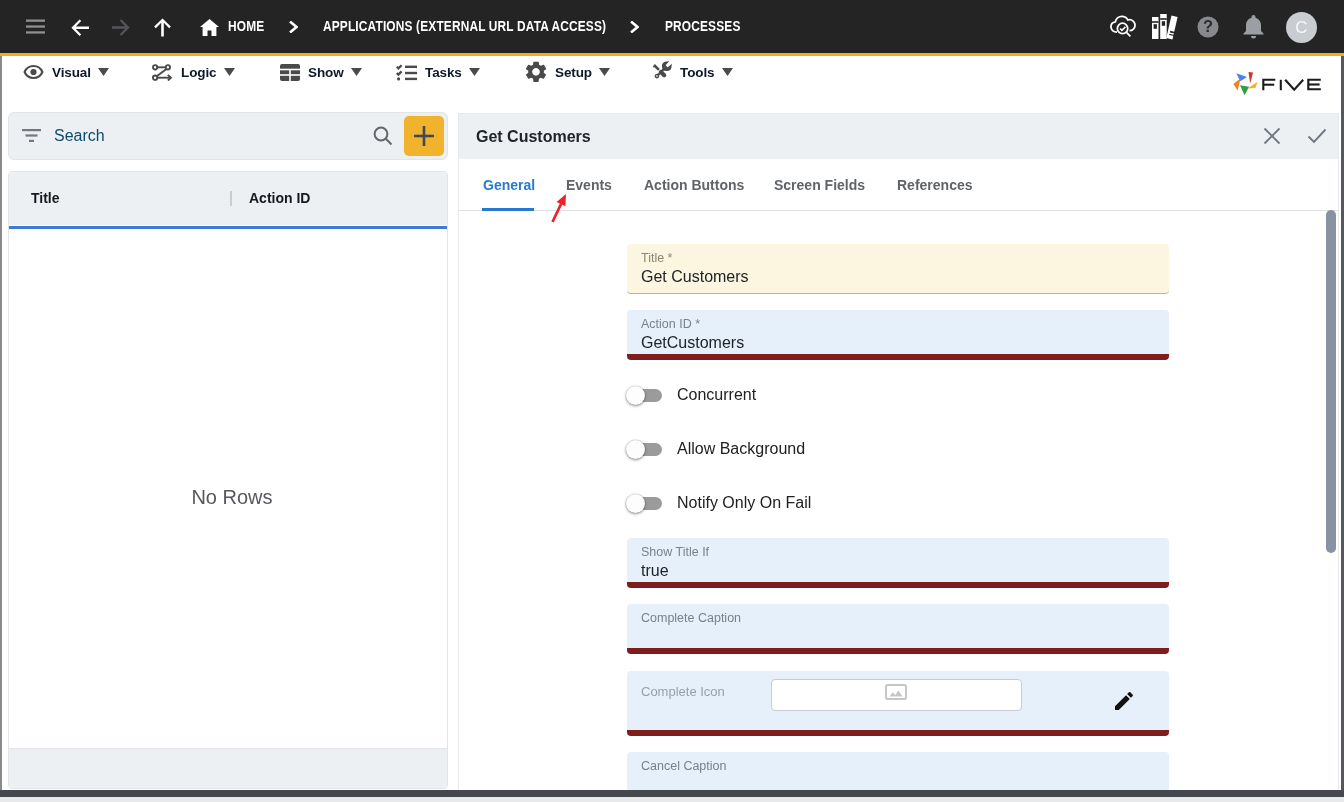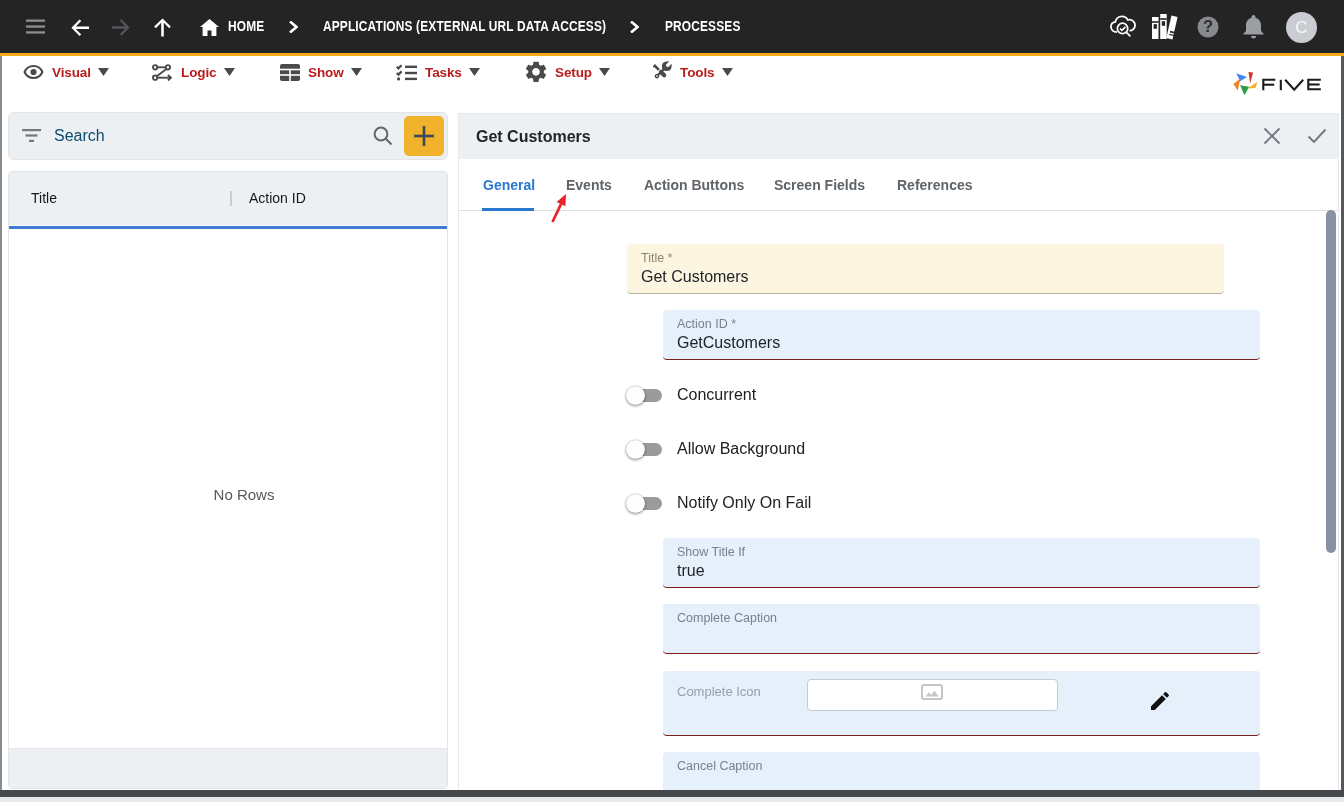--- a/index.html
+++ b/index.html
@@ -7,47 +7,47 @@
   body { font-family:"Liberation Sans", sans-serif; position:relative; background:#fff; }
   .abs { position:absolute; }
 
   
   #topbar { left:0; top:0; width:1344px; height:53px; background:#242424; }
   #amber  { left:0; top:53px; width:1344px; height:3px; background:#F7AD1A; }
   .crumb { position:absolute; top:0; height:53px; line-height:53px; color:#fff; font-size:14.5px; font-weight:bold; letter-spacing:.2px; transform:scaleX(0.82); transform-origin:left center; white-space:nowrap; }
 
   
   #menubar { left:0; top:56px; width:1344px; height:46px; background:#fff; }
-  .menu { position:absolute; top:60px; height:24px; display:flex; align-items:center; color:#b91c1c; font-size:13.5px; font-weight:bold; letter-spacing:-0.1px; }
+  .menu { position:absolute; top:60px; height:24px; display:flex; align-items:center; color:#0f172a; font-size:13.5px; font-weight:bold; letter-spacing:-0.1px; }
   .menu svg { margin-right:8px; }
   .menu .dd { margin-left:7px; }
 
   
   #searchcard { left:8px; top:112px; width:440px; height:48px; background:#EDF0F2; border:1px solid #E2E5E8; border-radius:6px; }
   #searchtxt { left:54px; top:112px; height:48px; line-height:48px; color:#0c4a6e; font-size:16px; }
   #plusbtn { left:404px; top:116px; width:40px; height:40px; background:#F2B32C; border-radius:5px; }
 
   #tablecard { left:8px; top:171px; width:440px; height:618px; background:#fff; border:1px solid #E2E5E8; border-radius:4px; overflow:hidden; }
   #thead { left:0; top:0; width:438px; height:53px; background:#EDF0F2; }
-  #thead .h { position:absolute; top:0; height:53px; line-height:53px; font-size:14px; font-weight:normal; color:#15181D; }
+  #thead .h { position:absolute; top:0; height:53px; line-height:53px; font-size:14px; font-weight:bold; color:#15181D; }
   #bluerule { left:0; top:54px; width:438px; height:3px; background:#3F7BD5; }
-  #norows { left:16px; top:314px; width:438px; text-align:center; font-size:15px; color:#55585C; }
+  #norows { left:4px; top:314px; width:438px; text-align:center; font-size:20px; color:#55585C; }
   #tfoot { left:0; bottom:0; width:438px; height:40px; background:#EDF0F2; border-top:1px solid #E4E6E9; }
 
   
   #panel { left:458px; top:113px; width:881px; height:677px; background:#fff; border:1px solid #E6E8EA; border-bottom:none; }
   #phead { left:0; top:0; width:879px; height:45px; background:#EDF0F2; }
   #ptitle { left:17px; top:0; height:45px; line-height:45px; font-size:16px; font-weight:bold; color:#20242B; }
   #tabsrow { left:0; top:45px; width:879px; height:52px; background:#fff; border-bottom:1px solid #DEE1E4; }
   .tab { position:absolute; top:0; height:52px; line-height:52px; font-size:14px; font-weight:bold; color:#5F6469; }
   #tabline { left:23px; top:49px; width:52px; height:3px; background:#2878D0; }
 
   
-  .field { position:absolute; left:168px; width:597px; border-radius:4px; }
-  .f-blue { background:#E5F0FA; border-bottom:1px solid #7f1d1d;margin-left:36px; }
+  .field { position:absolute; left:168px; width:542px; border-radius:4px; }
+  .f-blue { background:#E5F0FA; border-bottom:6px solid #7f1d1d; }
   .f-cream { background:#FCF5E0; border-bottom:1px solid #BCB49A; }
   .flabel { position:absolute; left:14px; top:7px; font-size:12.5px; color:#75828F; }
   .fvalue { position:absolute; left:14px; top:24px; font-size:16px; color:#20242A; }
   .f-cream .flabel { color:#8C8672; }
 
   .togglerow { position:absolute; left:166px; height:20px; }
   .track { position:absolute; left:11px; top:4px; width:26px; height:13px; border-radius:6.5px; background:#9B9B9B; }
   .knob { position:absolute; left:0.5px; top:1px; width:19px; height:19px; border-radius:50%; background:#FDFDFD; box-shadow:0 1px 3px rgba(0,0,0,.45), 0 0 1px rgba(0,0,0,.3); }
   .toglabel { position:absolute; left:52px; top:0px; font-size:16px; color:#212121; line-height:20px; white-space:nowrap; }
 

